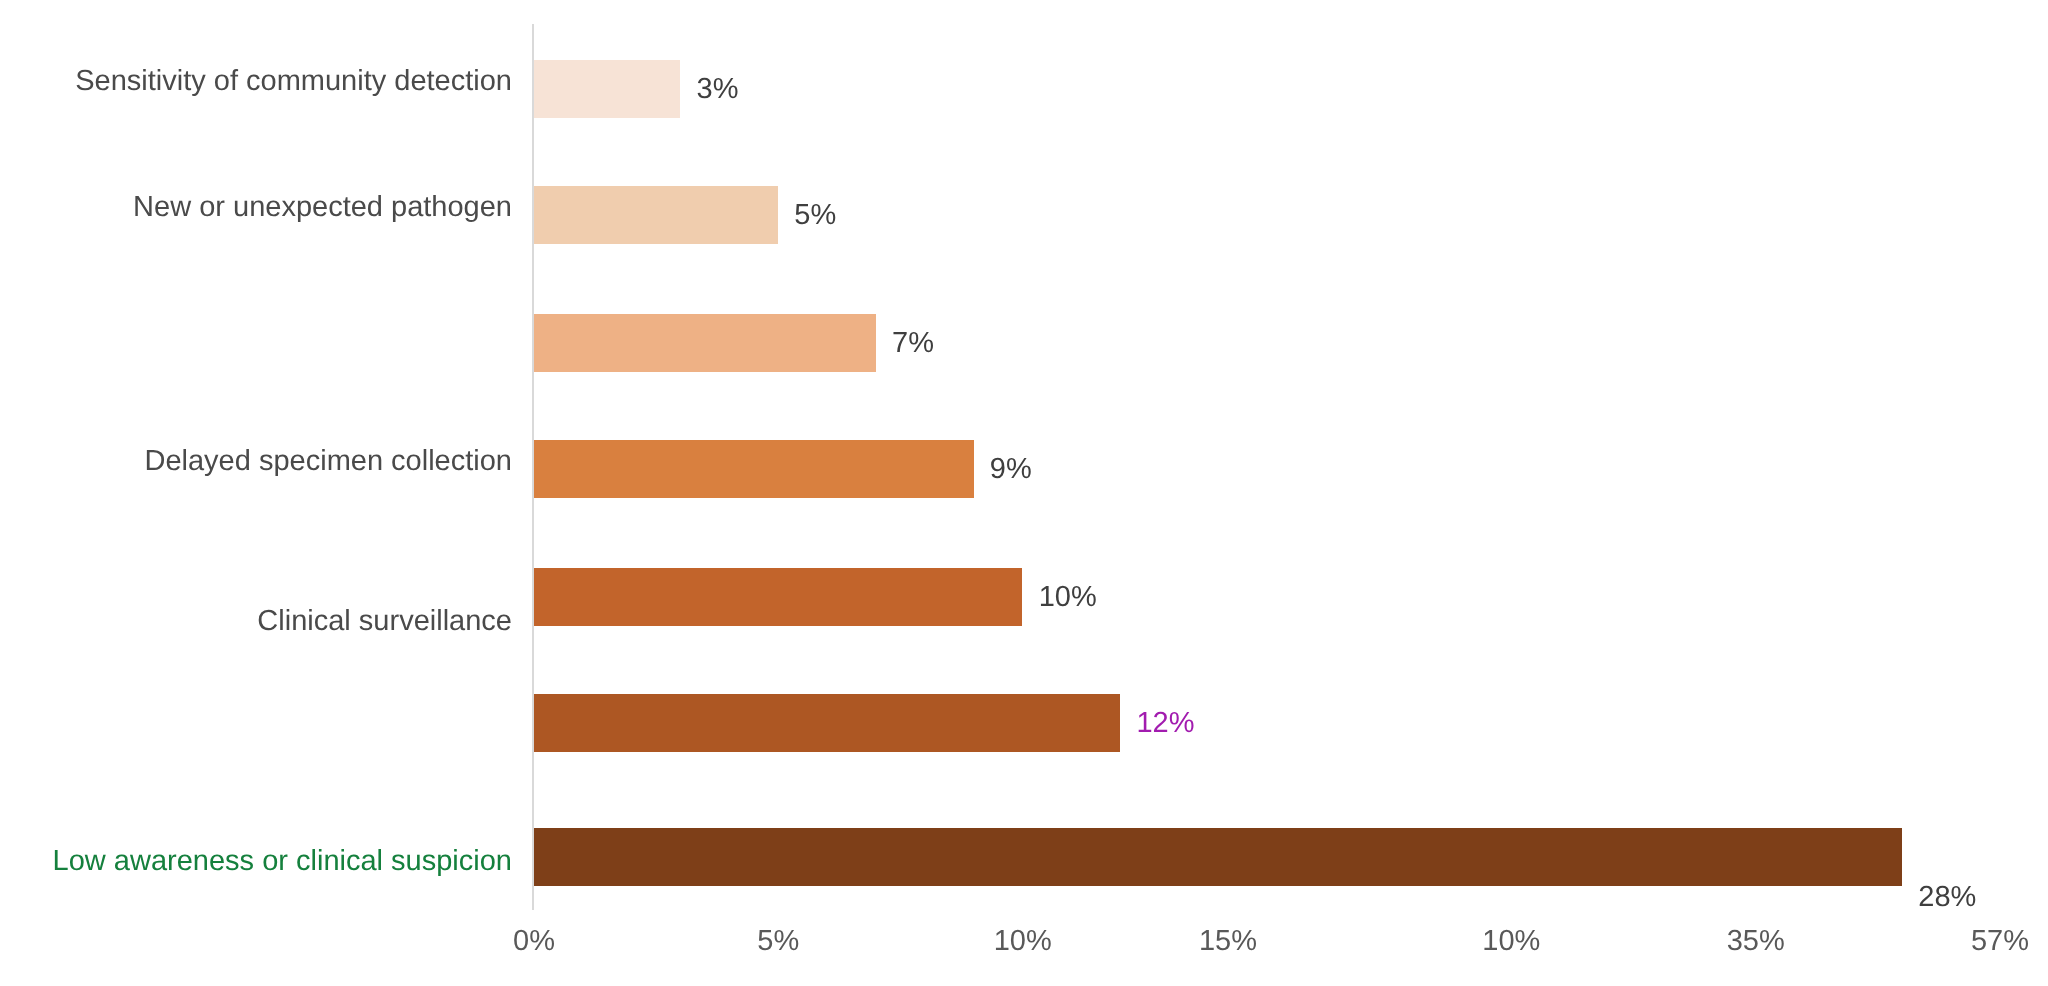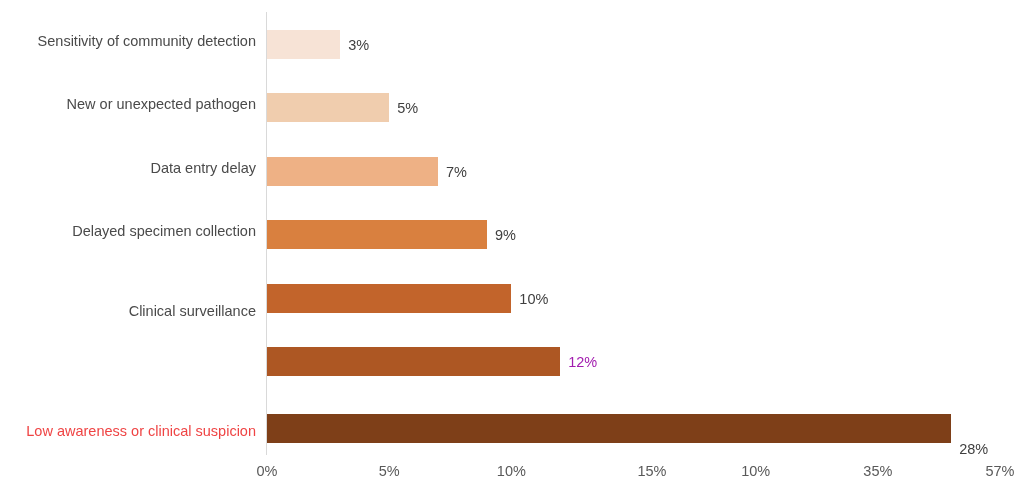--- a/index.html
+++ b/index.html
@@ -93,21 +93,20 @@
     <div class="bar" style="width: 73.3px; background: rgb(247, 227, 214);"></div>
     <div class="bar-value" style="left: 81.3px; color: rgb(63, 63, 63);">3%</div>
   </div>
 
   <div class="cat-label" style="top: 97px; color: rgb(74, 74, 74);">New or unexpected pathogen</div>
   <div class="bar-row" style="top:93px;">
     <div class="bar" style="width: 122.167px; background: rgb(240, 205, 174);"></div>
     <div class="bar-value" style="left: 130.167px; color: rgb(63, 63, 63);">5%</div>
   </div>
 
-  <div class="cat-label" style="top: 161px; color: rgb(74, 74, 74);">Data entry delay</div>
   <div class="bar-row" style="top:157px;">
     <div class="bar" style="width: 171.033px; background: rgb(238, 177, 133);"></div>
     <div class="bar-value" style="left: 179.033px; color: rgb(63, 63, 63);">7%</div>
   </div>
 
   <div class="cat-label" style="top: 224px; color: rgb(74, 74, 74);">Delayed specimen collection</div>
   <div class="bar-row" style="top:220px;">
     <div class="bar" style="width: 219.9px; background: rgb(217, 128, 63);"></div>
     <div class="bar-value" style="left: 227.9px; color: rgb(63, 63, 63);">9%</div>
   </div>
@@ -116,27 +115,27 @@
   <div class="bar-row" style="top:284px;">
     <div class="bar" style="width: 244.333px; background: rgb(194, 100, 43);"></div>
     <div class="bar-value" style="left: 252.333px; color: rgb(63, 63, 63);">10%</div>
   </div>
 
   <div class="bar-row" style="top:347px;">
     <div class="bar" style="width: 293.2px; background: rgb(173, 87, 35);"></div>
     <div class="bar-value" style="left: 301.2px; color: #a21caf;">12%</div>
   </div>
 
-  <div class="cat-label" style="top: 424px; color: #ef4444;">Low awareness or clinical suspicion</div>
+  <div class="cat-label" style="top: 424px; color: #15803d;">Low awareness or clinical suspicion</div>
   <div class="bar-row" style="top:414px;">
     <div class="bar" style="width: 684.133px; background: rgb(126, 63, 24);"></div>
     <div class="bar-value" style="left: 692.133px; color: rgb(63, 63, 63); margin-top: 20px;">28%</div>
   </div>
 
   <div class="tick-label" style="left: 267px; color: rgb(89, 89, 89);">0%</div>
   <div class="tick-label" style="left: 389.167px; color: rgb(89, 89, 89);">5%</div>
   <div class="tick-label" style="left: 511.333px; color: rgb(89, 89, 89);">10%</div>
-  <div class="tick-label" style="left: 652px; color: rgb(89, 89, 89);">15%</div>
+  <div class="tick-label" style="left: 614px; color: rgb(89, 89, 89);">15%</div>
   <div class="tick-label" style="left: 755.667px; color: rgb(89, 89, 89);">10%</div>
   <div class="tick-label" style="left: 877.833px; color: rgb(89, 89, 89);">35%</div>
   <div class="tick-label" style="left: 1000px; color: rgb(89, 89, 89);">57%</div>
 
 </div>
 
 </body></html>

